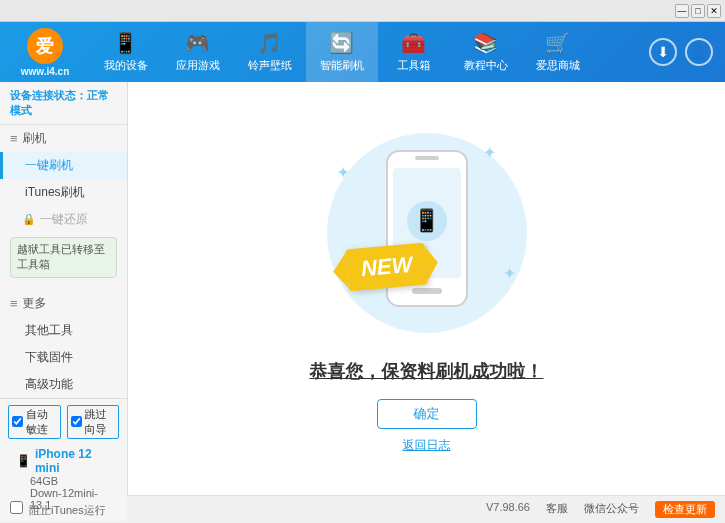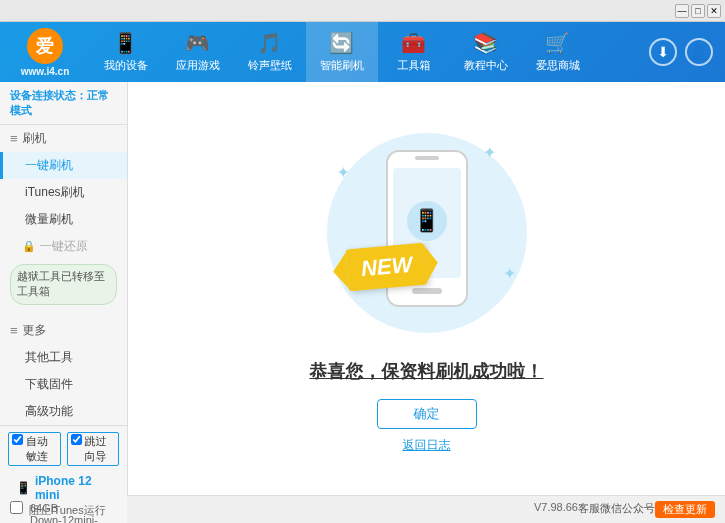--- a/index.html
+++ b/index.html
@@ -152,21 +152,21 @@
       cursor: default;
       display: flex;
       align-items: center;
       gap: 4px;
     }
 
     .jailbreak-notice {
       margin: 4px 10px;
       background: #e8f4e8;
       border: 1px solid #c3e0c3;
-      border-radius: 14px;
+      border-radius: 4px;
       padding: 4px 6px;
       font-size: 11px;
       color: #555;
       line-height: 1.4;
     }
 
     .sidebar-divider {
       height: 1px;
       background: #ddd;
       margin: 4px 0;
@@ -181,21 +181,21 @@
       background: #f5f5f5;
     }
     .checkbox-row {
       display: flex;
       align-items: center;
       gap: 6px;
       margin-bottom: 4px;
     }
     .checkbox-item {
       display: flex;
-      align-items: flex-start;
+      align-items: center;
       gap: 3px;
       font-size: 11px;
       color: #333;
       padding: 1px 3px;
       border: 1px solid #1a9be6;
       border-radius: 2px;
       cursor: pointer;
     }
     .checkbox-item input { width: 11px; height: 11px; margin: 0; cursor: pointer; }
 
@@ -337,21 +337,21 @@
       border-top: 1px solid #ddd;
       display: flex;
       align-items: center;
       padding: 0 10px;
       font-size: 11px;
       color: #666;
     }
     .bottom-bar-left { flex: 1; }
     .bottom-bar-right {
       display: flex;
-      gap: 0;
+      gap: 16px;
     }
     .bottom-link {
       color: #555;
       cursor: pointer;
       text-align: right;
     }
     .update-btn {
       background: #ff6600;
       color: white;
       padding: 1px 8px;
@@ -428,23 +428,20 @@
     <div class="sidebar-section-header">
       <span class="sec-icon">≡</span>
       <span>刷机</span>
     </div>
 
     <div class="sidebar-item active">
       <span>一键刷机</span>
     </div>
     <div class="sidebar-item">
       <span>iTunes刷机</span>
-    </div>
-    <div class="sidebar-item">
-      <span>微量刷机</span>
     </div>
 
     <div class="sidebar-disabled">
       <span style="color:#aaa; font-size:11px;">🔒</span>
       <span>一键还原</span>
     </div>
 
     <div class="jailbreak-notice">
       <span>越狱工具已转移至
 工具箱</span>

